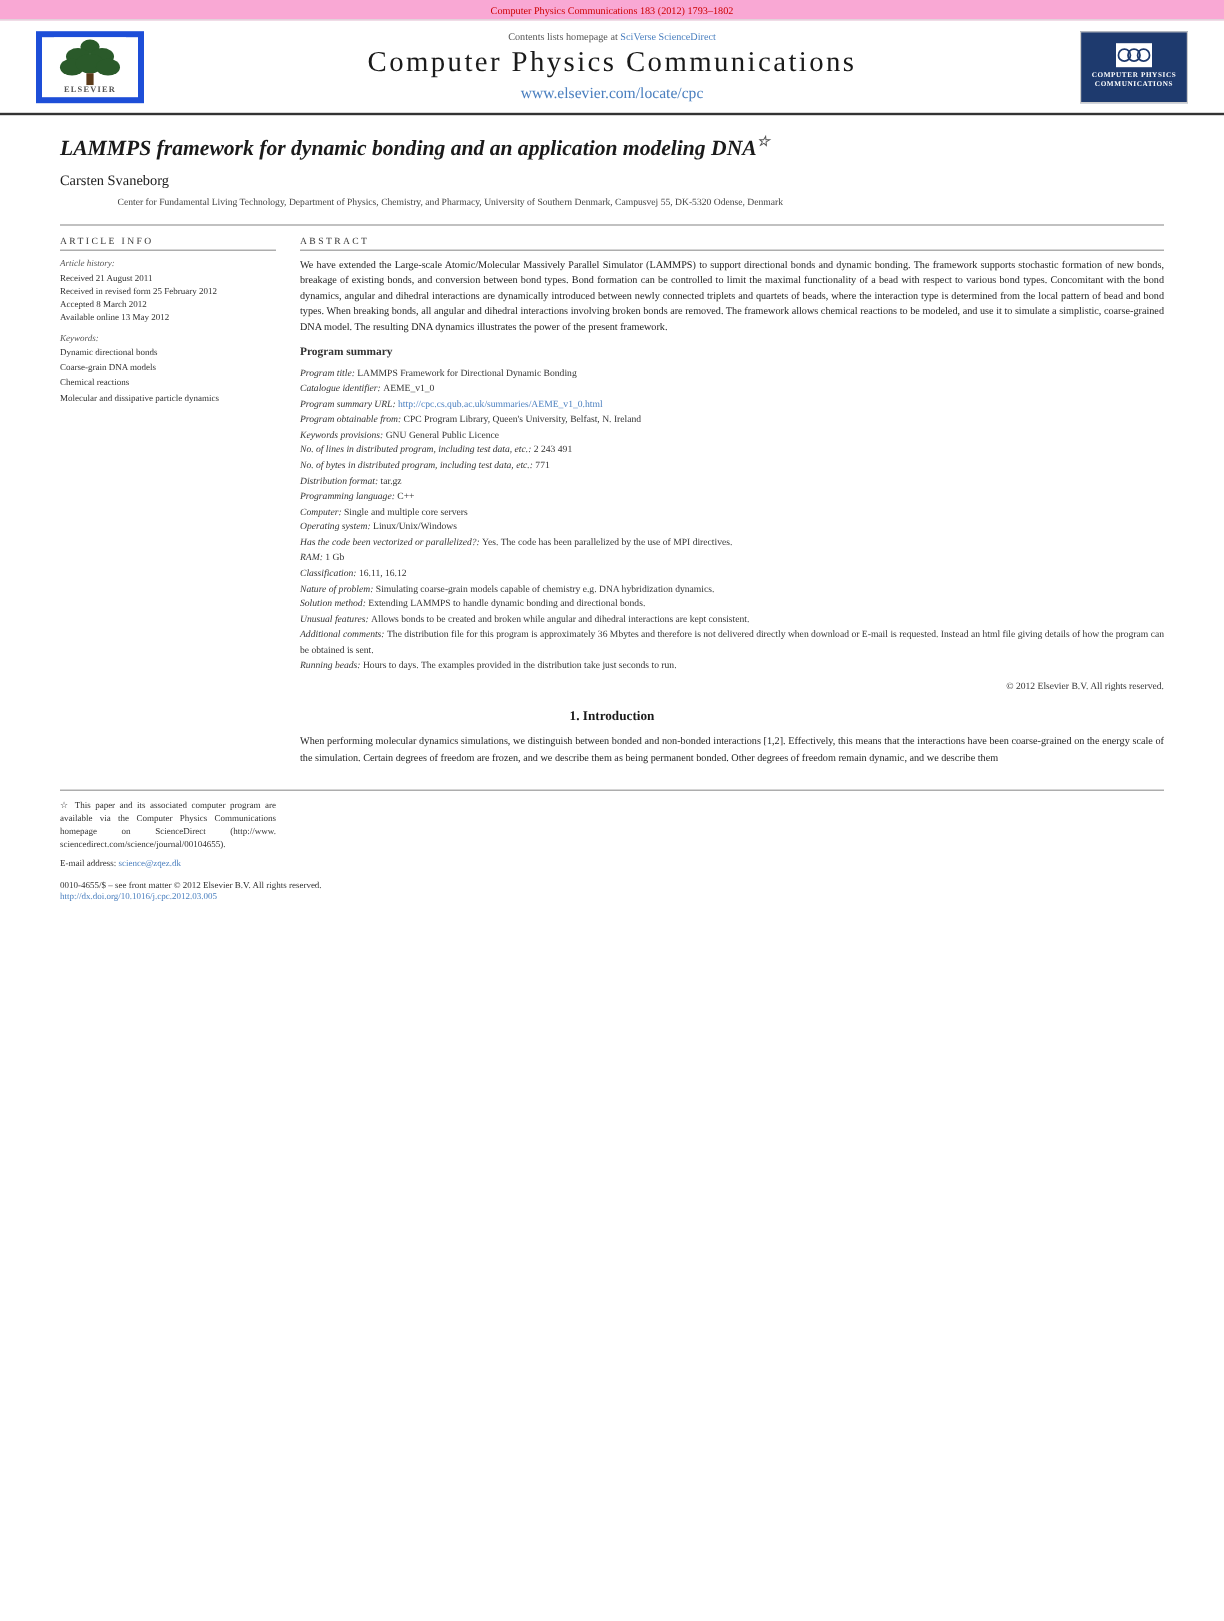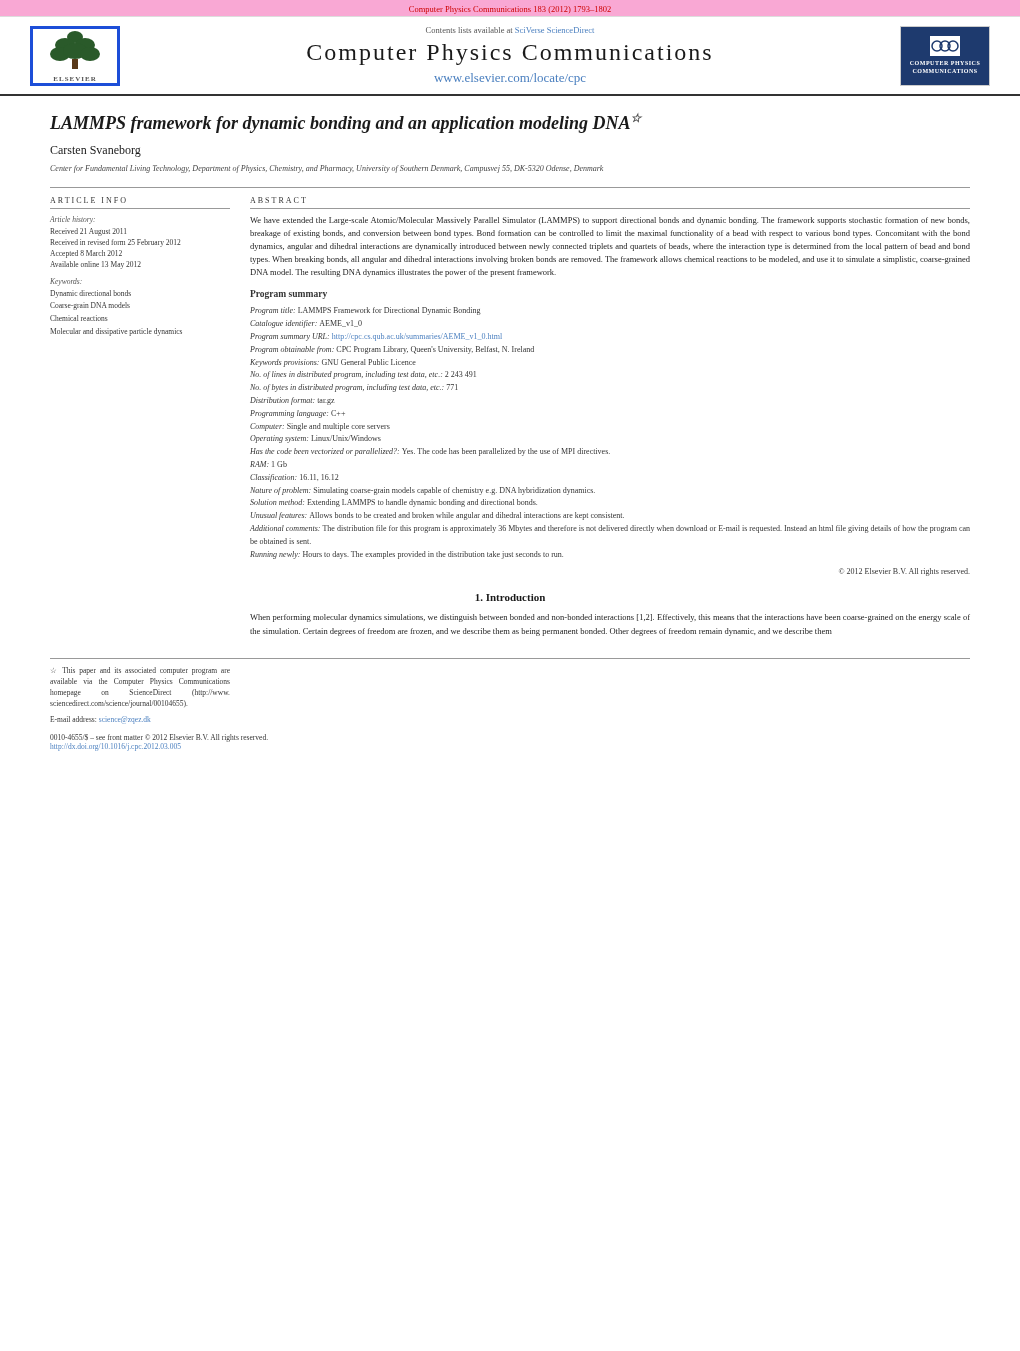--- a/index.html
+++ b/index.html
@@ -27,25 +27,25 @@
       display: flex;
       align-items: center;
       justify-content: space-between;
       padding: 8px 30px;
       border-bottom: 2px solid #333;
     }
 
     .elsevier-logo {
       width: 90px;
       height: 60px;
-      border: 3px solid #1d4ed8;
+      border: 5px solid #1d4ed8;
       display: flex;
       flex-direction: column;
       align-items: center;
-      justify-content: space-between;
+      justify-content: flex-start;
       font-size: 7px;
       color: #333;
     }
 
     .elsevier-logo .elsevier-text {
       font-size: 7px;
       font-weight: bold;
       color: #555;
       letter-spacing: 1px;
     }
@@ -134,23 +134,23 @@
 
     .author-name {
       font-size: 12px;
       color: #1a1a1a;
       margin-bottom: 5px;
     }
 
     .affiliation {
       font-size: 8px;
       color: #444;
-      font-style: italic;
       margin-bottom: 12px;
       line-height: 1.4;
+      margin-left: 48px;
     }
 
     .divider {
       border: none;
       border-top: 1px solid #999;
       margin: 8px 0;
     }
 
     
     .two-col {
@@ -319,21 +319,21 @@
       <ellipse cx="15" cy="25" rx="10" ry="7" fill="#2a5a2a"></ellipse>
       <ellipse cx="30" cy="22" rx="12" ry="8" fill="#2a5a2a"></ellipse>
       <ellipse cx="45" cy="25" rx="10" ry="7" fill="#2a5a2a"></ellipse>
       <rect x="27" y="30" width="6" height="10" fill="#5a3a1a"></rect>
     </svg>
     <div class="elsevier-text">ELSEVIER</div>
   </div>
 
   <div class="header-center">
     <div class="contents-line">
-      <span>Contents lists available at</span>
+      <span>Contents lists homepage at</span>
       <a href="#">SciVerse ScienceDirect</a>
     </div>
     <div class="journal-title">Computer Physics Communications</div>
     <div class="journal-url">www.elsevier.com/locate/cpc</div>
   </div>
 
   <div class="journal-logo-right">
     <div class="logo-icon">
       <svg width="28" height="18" viewBox="0 0 28 18">
         <circle cx="6" cy="9" r="5" fill="none" stroke="#1e3a6e" stroke-width="1.5"></circle>
@@ -399,21 +399,21 @@
         <div class="ps-row"><span class="label">Programming language: </span>C++</div>
         <div class="ps-row"><span class="label">Computer: </span>Single and multiple core servers</div>
         <div class="ps-row"><span class="label">Operating system: </span>Linux/Unix/Windows</div>
         <div class="ps-row"><span class="label">Has the code been vectorized or parallelized?: </span>Yes. The code has been parallelized by the use of MPI directives.</div>
         <div class="ps-row"><span class="label">RAM: </span>1 Gb</div>
         <div class="ps-row"><span class="label">Classification: </span>16.11, 16.12</div>
         <div class="ps-row"><span class="label">Nature of problem: </span>Simulating coarse-grain models capable of chemistry e.g. DNA hybridization dynamics.</div>
         <div class="ps-row"><span class="label">Solution method: </span>Extending LAMMPS to handle dynamic bonding and directional bonds.</div>
         <div class="ps-row"><span class="label">Unusual features: </span>Allows bonds to be created and broken while angular and dihedral interactions are kept consistent.</div>
         <div class="ps-row"><span class="label">Additional comments: </span>The distribution file for this program is approximately 36 Mbytes and therefore is not delivered directly when download or E-mail is requested. Instead an html file giving details of how the program can be obtained is sent.</div>
-        <div class="ps-row"><span class="label">Running newly: </span>Hours to days. The examples provided in the distribution take just seconds to run.</div>
+        <div class="ps-row"><span class="label">Running beads: </span>Hours to days. The examples provided in the distribution take just seconds to run.</div>
       </div>
 
       <div class="copyright">© 2012 Elsevier B.V. All rights reserved.</div>
 
     </div>
   </div>
 
   <div class="intro-section">
     <div class="section-title">
       <span>1.</span> <span>Introduction</span>

